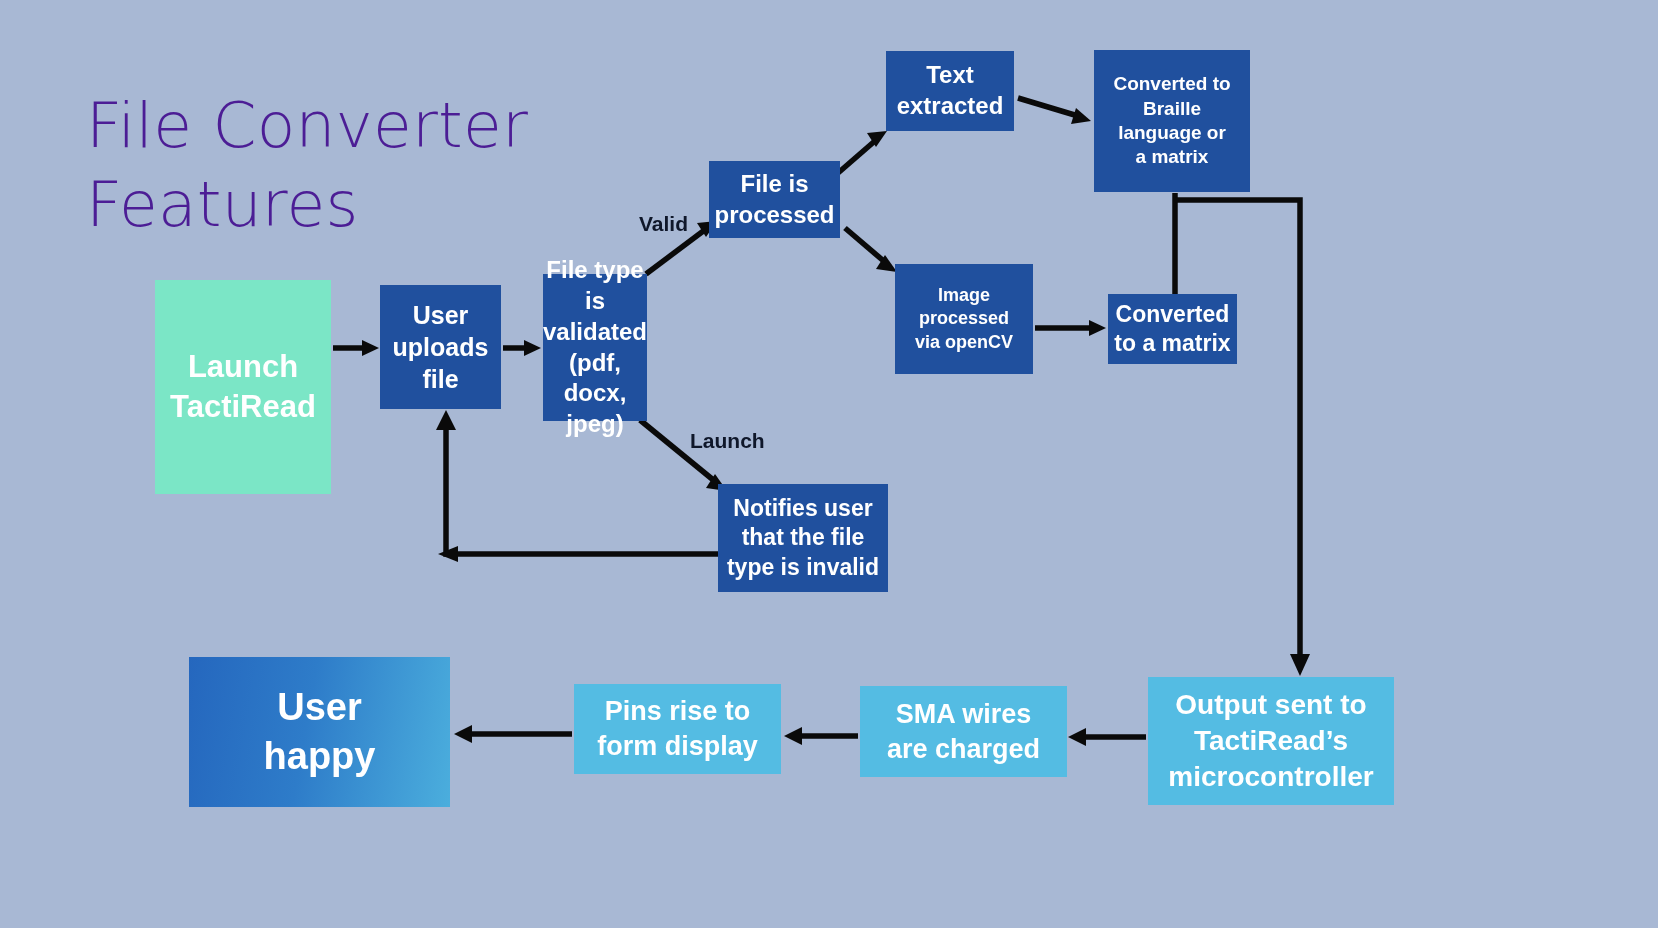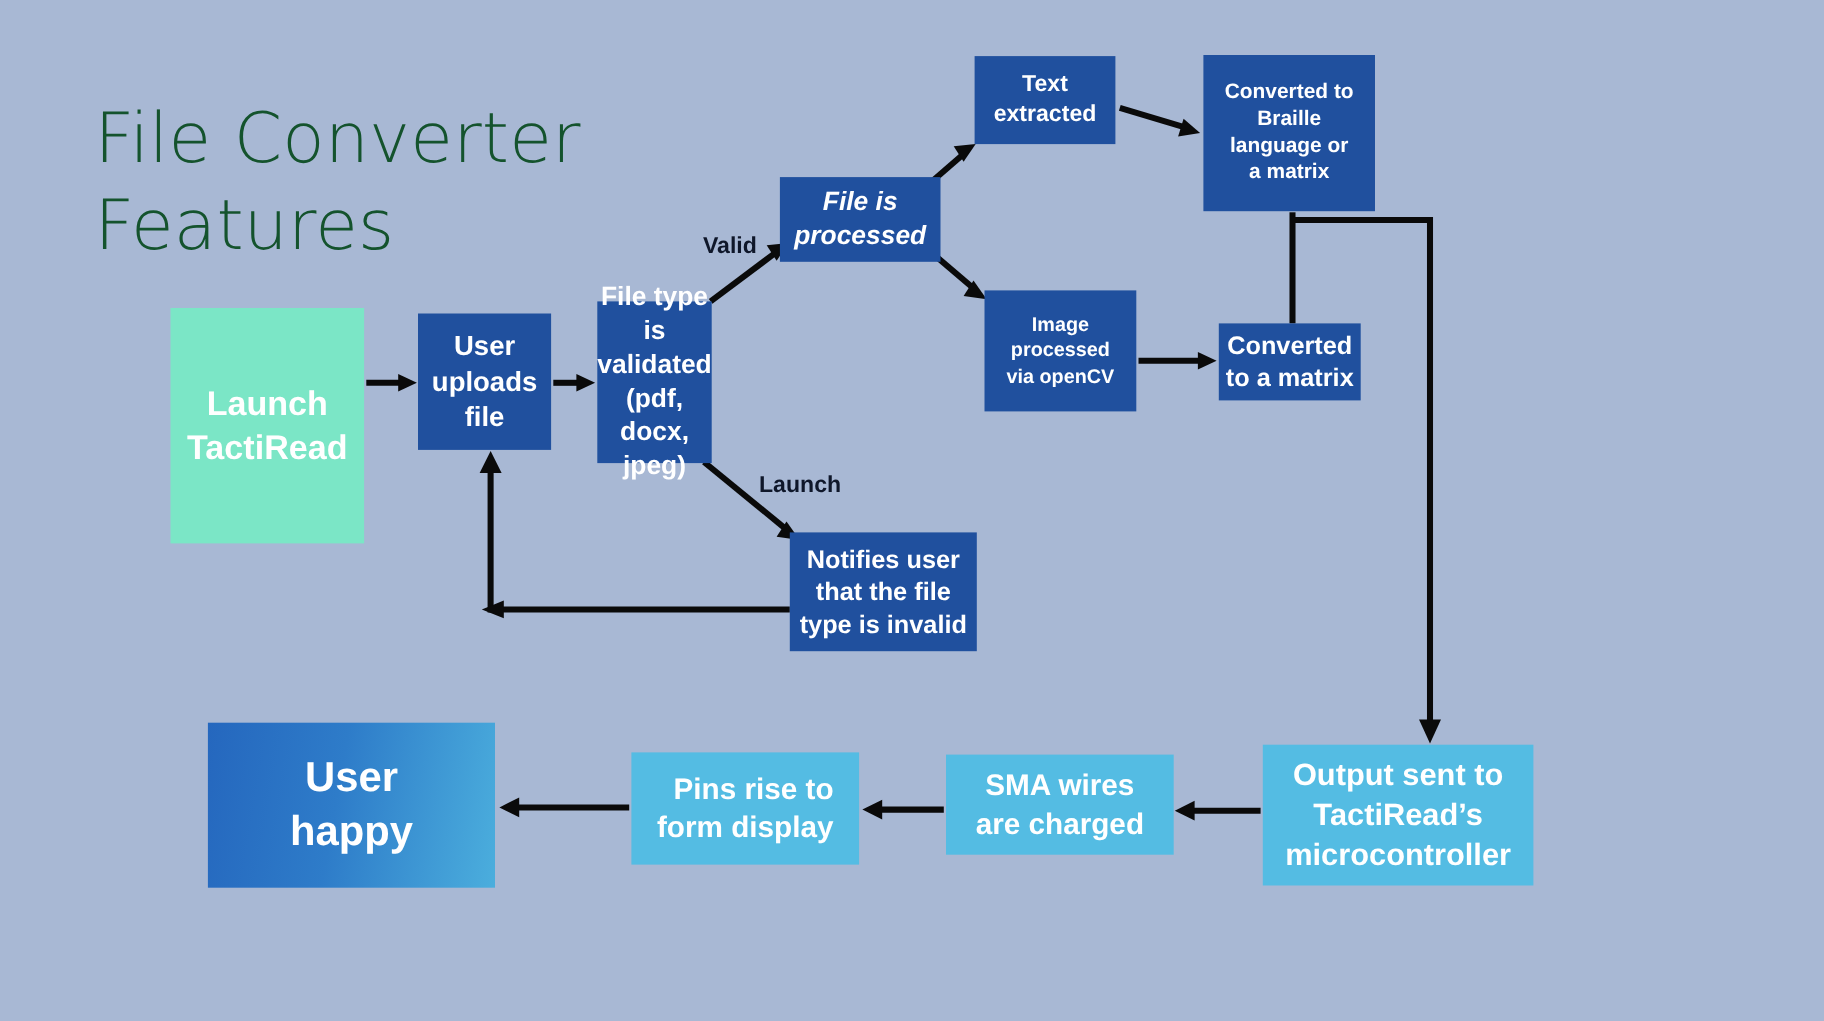--- a/index.html
+++ b/index.html
@@ -18,21 +18,21 @@
   }
   #title {
     position: absolute;
     left: 86px;
     top: 86px;
     width: 560px;
     font-family: "DejaVu Sans", sans-serif;
     font-weight: 300;
     font-size: 63px;
     line-height: 1.26;
-    color: #14532d;
+    color: #4c1d95;
     letter-spacing: 0.2px;
     white-space: pre-line;
   }
   .node {
     position: absolute;
     box-sizing: border-box;
     display: flex;
     align-items: center;
     justify-content: center;
     text-align: center;
@@ -157,24 +157,24 @@
 
   <div class="node navy" style="left:380px; top:285px; width:121px; height:124px; font-size:25px;">User
 uploads
 file</div>
 
   <div class="node navy" style="left:543px; top:274px; width:104px; height:147px; font-size:24px;">File type is
 validated
 (pdf, docx,
 jpeg)</div>
 
-  <div class="node navy" style="left:709px; top:161px; width:146px; height:77px; font-size:24px;font-style:italic;">File is
+  <div class="node navy" style="left:709px; top:161px; width:131px; height:77px; font-size:24px;">File is
 processed</div>
 
-  <div class="node navy" style="left:886px; top:51px; width:128px; height:80px; font-size:21px;">Text
+  <div class="node navy" style="left:886px; top:51px; width:128px; height:80px; font-size:24px;">Text
 extracted</div>
 
   <div class="node navy" style="left:1094px; top:50px; width:156px; height:142px; font-size:19px;">Converted to
 Braille
 language or
 a matrix</div>
 
   <div class="node navy" style="left:895px; top:264px; width:138px; height:110px; font-size:18px;">Image
 processed
 via openCV</div>
@@ -186,21 +186,21 @@
   <div class="node navy" style="left:1108px; top:294px; width:129px; height:70px; font-size:23px;">Converted
 to a matrix</div>
 
   <div class="node cyan" style="left:860px; top:686px; width:207px; height:91px; font-size:27px;">SMA wires
 are charged</div>
 
   <div class="node cyan" style="left:1148px; top:677px; width:246px; height:128px; font-size:28px;">Output sent to
 TactiRead’s
 microcontroller</div>
 
-  <div class="node cyan" style="left:574px; top:684px; width:207px; height:102px; font-size:27px;text-align:right;">Pins rise to
+  <div class="node cyan" style="left:574px; top:684px; width:207px; height:90px; font-size:27px;">Pins rise to
 form display</div>
 
   <div class="node grad" style="left:189px; top:657px; width:261px; height:150px; font-size:38px;">User
 happy</div>
 
   <div class="edge-label" style="left:639px; top:212px;">Valid</div>
 
   <div class="edge-label" style="left:690px; top:429px;">Launch</div>
 
 </div>

